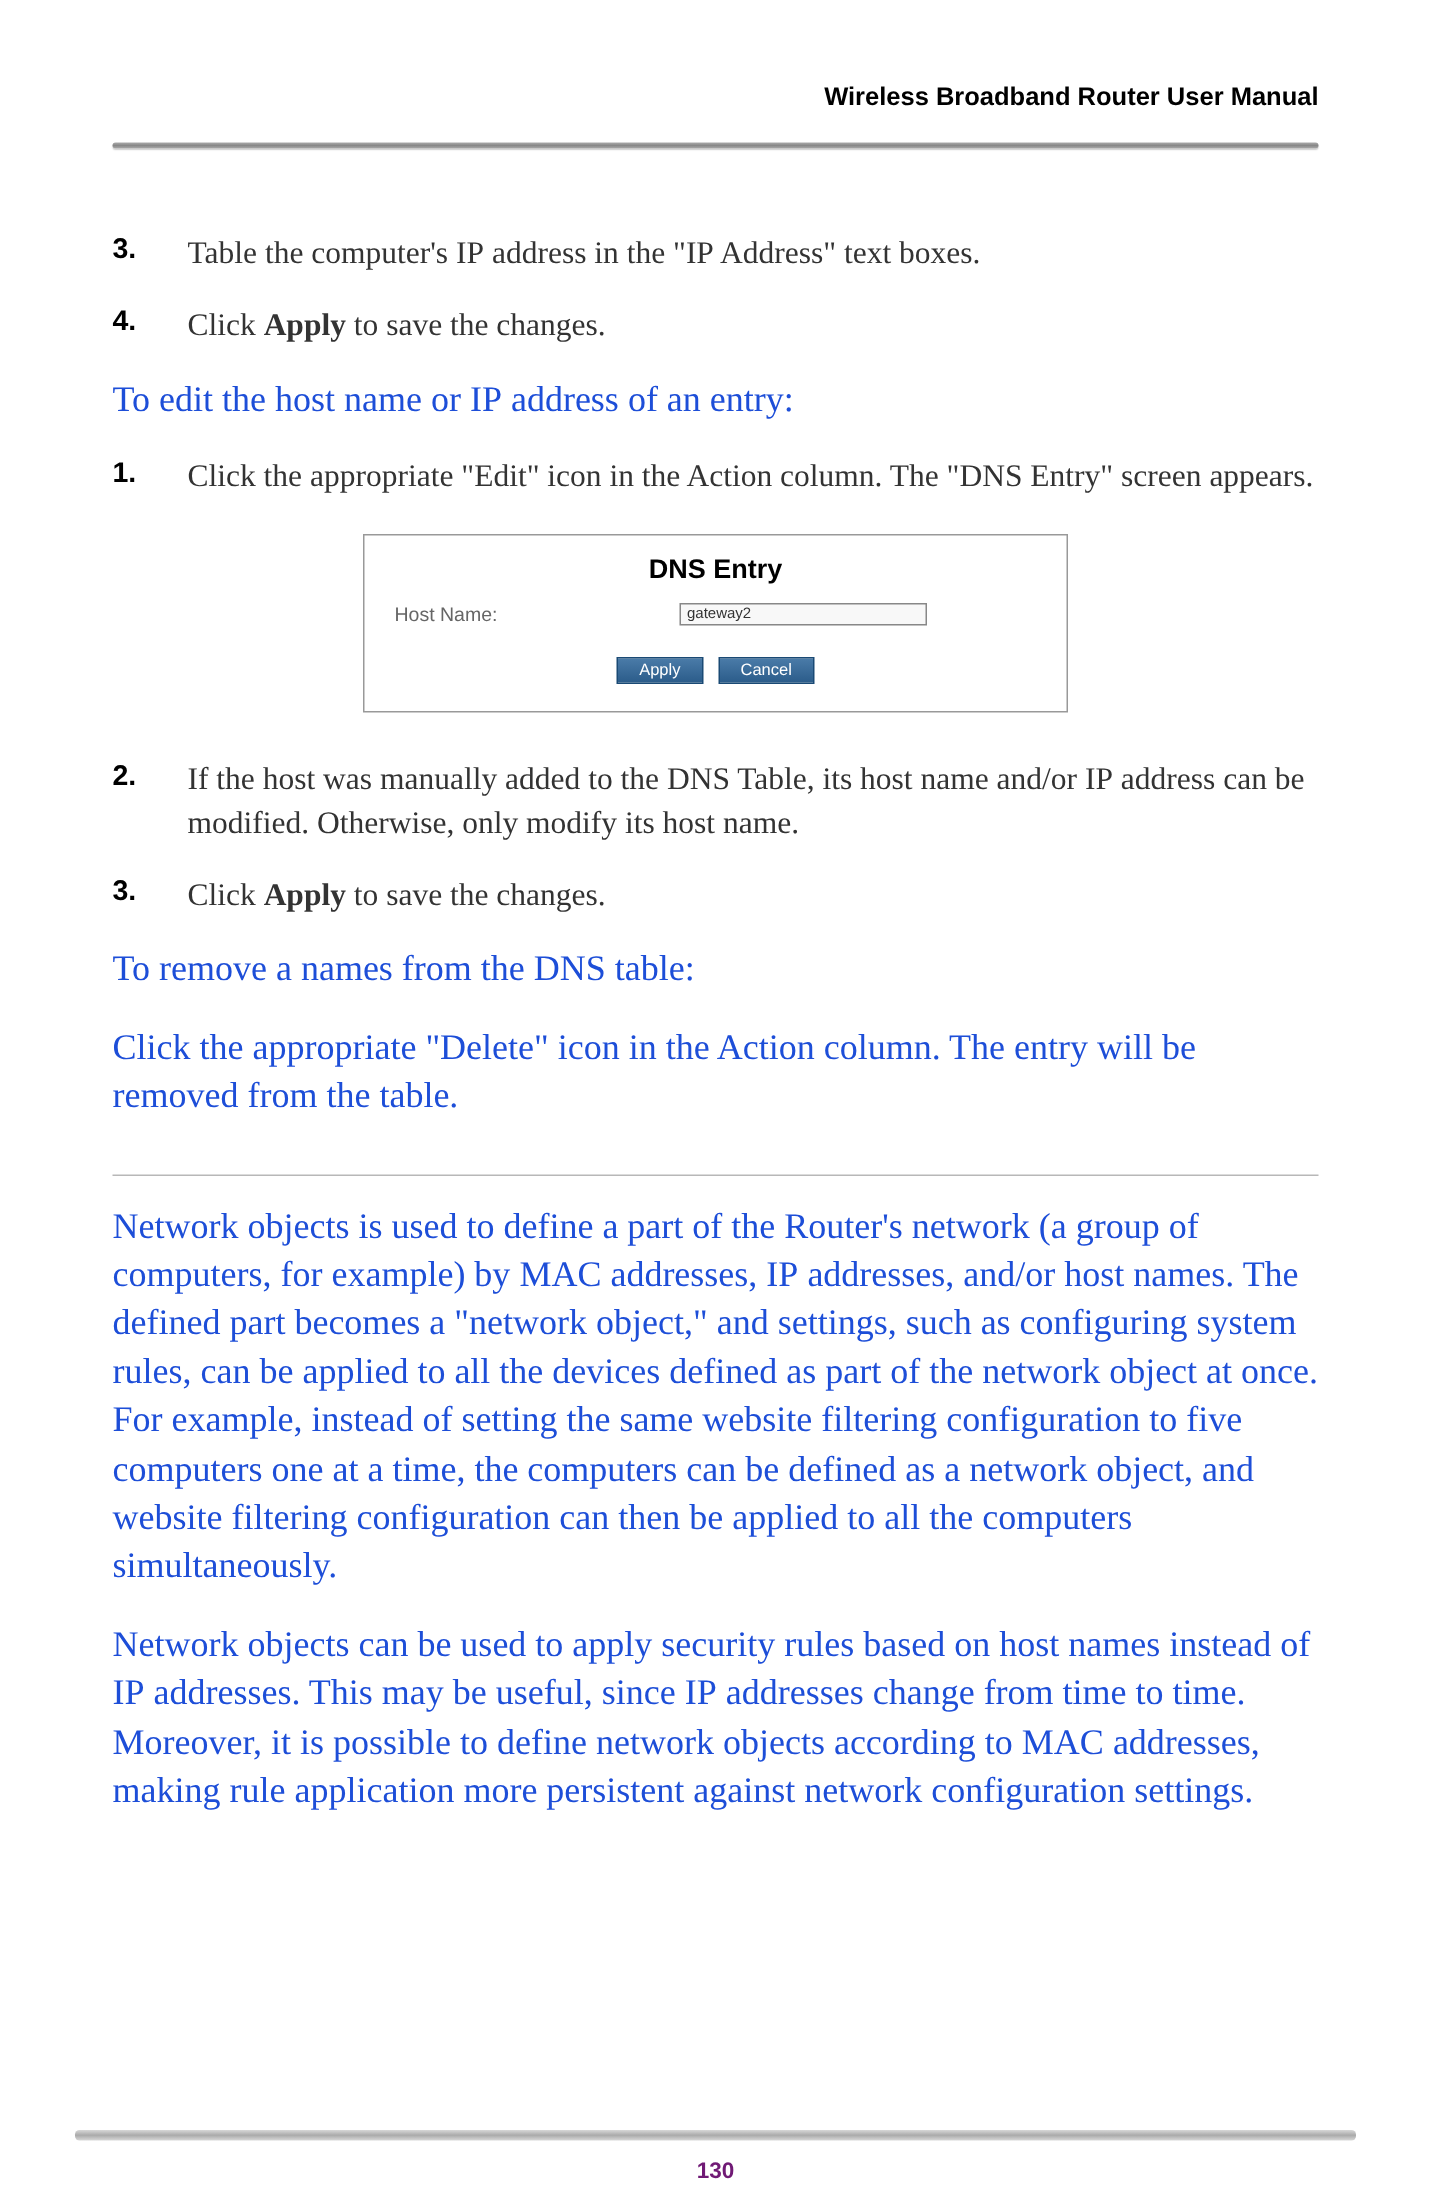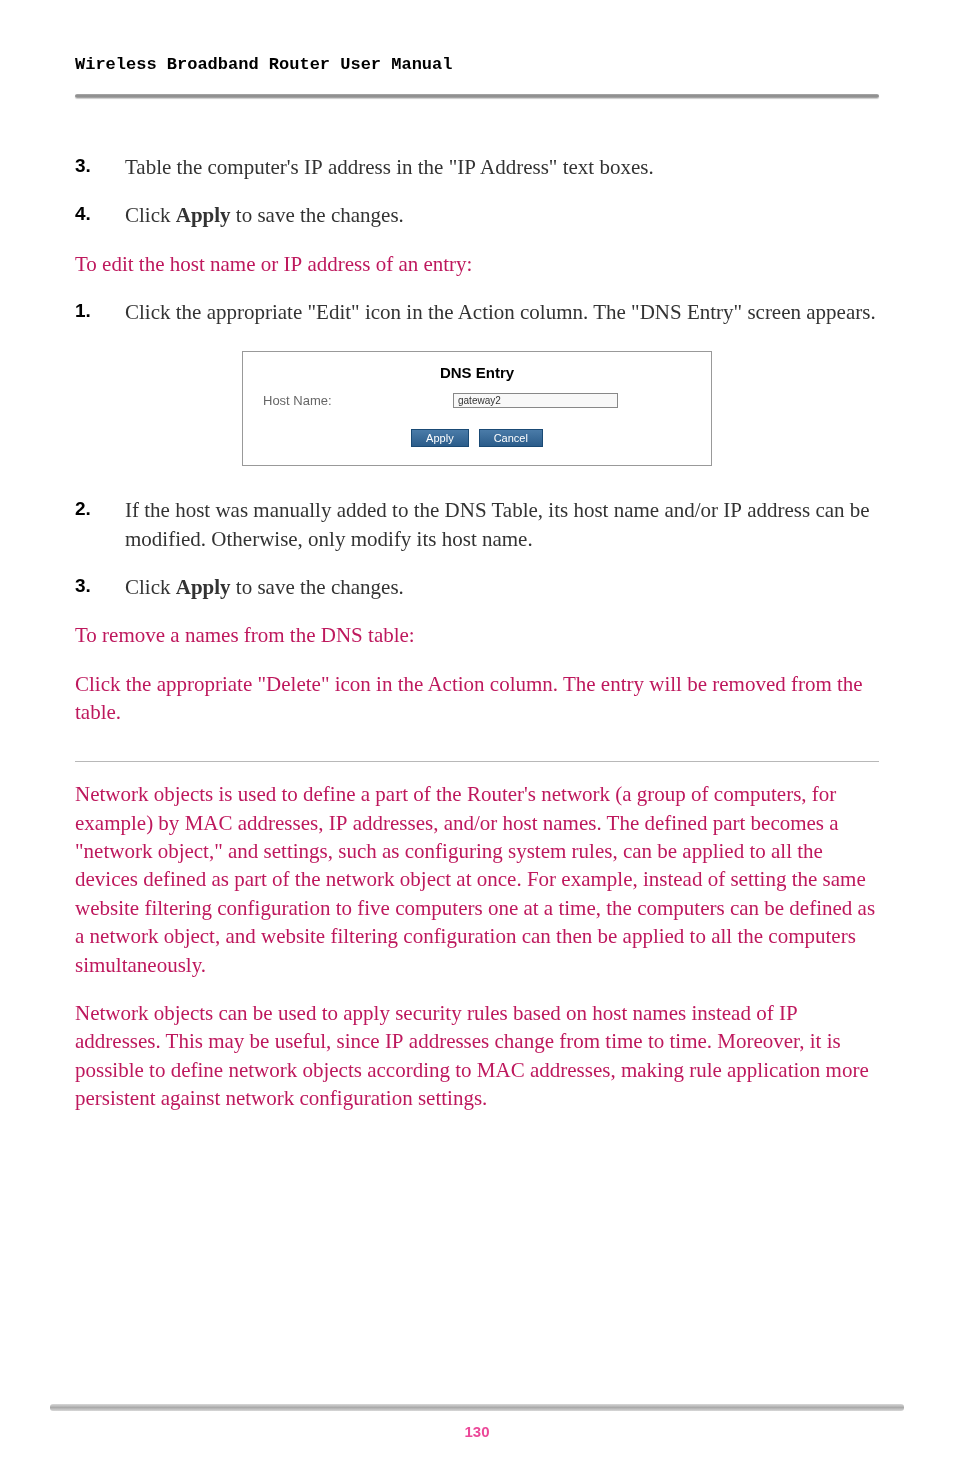--- a/index.html
+++ b/index.html
@@ -16,24 +16,24 @@
       position: relative;
     }
     
     .page {
       padding: 55px 75px 0 75px;
       height: 100%;
       position: relative;
     }
     
     .header-title {
-      font-family: Liberation Mono, monospace;
+      font-family: Liberation Sans, sans-serif;
       font-weight: bold;
       font-size: 17px;
-      text-align: left;
+      text-align: right;
       color: #000;
       margin-bottom: 20px;
     }
     
     .header-rule {
       height: 4px;
       background: linear-gradient(to bottom, #aaa 0%, #888 50%, #aaa 100%);
       border-radius: 2px;
       margin-bottom: 55px;
       box-shadow: 0 1px 1px rgba(0,0,0,0.2);
@@ -58,38 +58,38 @@
     
     .ol-content {
       flex: 1;
     }
     
     .sc {
       font-variant: small-caps;
     }
     
     .para {
-      font-size: 21px;
+      font-size: 24px;
       line-height: 1.35;
-      color: #be185d;
+      color: #1d4ed8;
       margin-bottom: 20px;
     }
     
     .screenshot-box {
       width: 470px;
       margin: 25px auto 30px auto;
       border: 1px solid #999;
       background: #fff;
       padding: 12px 20px 18px 20px;
     }
     
     .ss-title {
       font-family: Arial, Helvetica, sans-serif;
       font-weight: bold;
-      font-size: 15px;
+      font-size: 18px;
       text-align: center;
       margin-bottom: 12px;
       color: #000;
     }
     
     .ss-row {
       display: flex;
       align-items: center;
       margin-bottom: 20px;
       font-family: Arial, Helvetica, sans-serif;
@@ -153,22 +153,22 @@
       background: linear-gradient(to bottom, #d8d8d8 0%, #aaa 50%, #d8d8d8 100%);
       margin: 0 50px 12px 50px;
       border-radius: 3px;
     }
     
     .page-num {
       font-family: Arial, Helvetica, sans-serif;
       font-weight: bold;
       font-size: 15px;
       text-align: center;
-      color: #ec4899;
-      padding-bottom: 34px;
+      color: #701a75;
+      padding-bottom: 18px;
     }
     
     strong {
       font-weight: bold;
     }
   </style>
 </head>
 <body>
 
 <div class="page">

